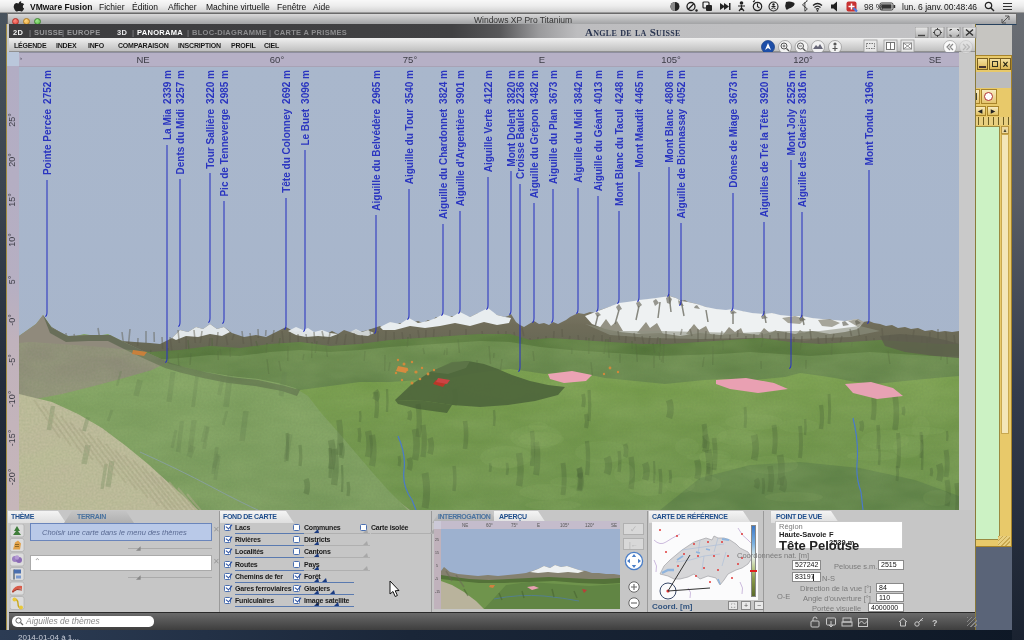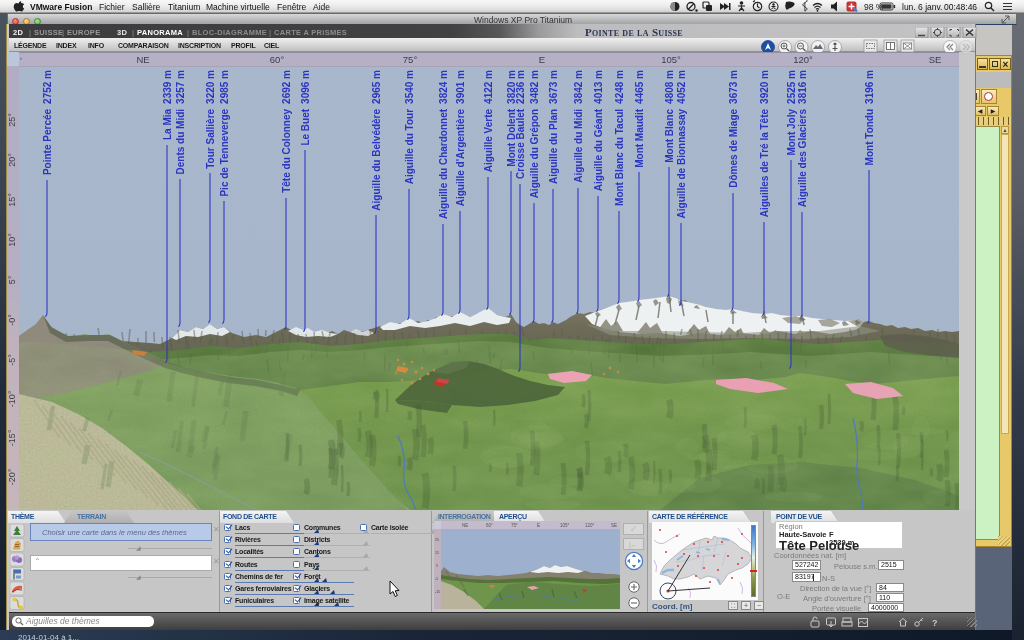--- a/index.html
+++ b/index.html
@@ -55,22 +55,22 @@
  <div style="position:absolute;left:36px;top:480px;width:12px;height:10px;background:repeating-linear-gradient(135deg,#c8a850 0 1px,#e8cf80 1px 3px)"></div>
 </div>
 <div style="position:absolute;left:975px;top:25px;width:37px;height:30px;background:#c6c5c1"></div>
 <div style="position:absolute;left:975px;top:547px;width:37px;height:83px;background:#5a6478"></div>
 <div id="menubar">
  <svg width="14" height="13" viewBox="0 0 14 13" style="position:absolute;left:12px;top:0">
       <path d="M9.2,1.2 q-1.4,0.1 -2.2,1.2 q-0.7,1 -0.5,2 q1.3,0.1 2.2,-1 q0.8,-1 0.5,-2.2 Z M10.8,6.7 q0,-1.6 1.4,-2.4 q-0.8,-1.2 -2.2,-1.3 q-1,-0.1 -1.9,0.5 q-0.5,0.3 -0.9,0.3 q-0.4,0 -1,-0.3 q-0.8,-0.5 -1.6,-0.4 q-1.6,0.1 -2.4,1.5 q-1.1,2 0.2,4.6 q0.7,1.3 1.6,2 q0.6,0.4 1.2,0.2 q0.5,-0.1 0.9,-0.3 q0.5,-0.2 1.1,-0.2 q0.5,0 1,0.2 q0.5,0.2 0.9,0.3 q0.7,0.1 1.2,-0.2 q0.9,-0.7 1.5,-1.9 l0.3,-0.7 q-1.3,-0.7 -1.3,-2.2 Z" fill="#222"></path>
     </svg>
  <b class="it" style="left:30px">VMware Fusion</b>
  <span class="it" style="left:99px">Fichier</span>
- <span class="it" style="left:132px">Sallière</span>
- <span class="it" style="left:168px">Titanium</span>
+ <span class="it" style="left:132px">Édition</span>
+ <span class="it" style="left:168px">Afficher</span>
  <span class="it" style="left:206px">Machine virtuelle</span>
  <span class="it" style="left:277px">Fenêtre</span>
  <span class="it" style="left:313px">Aide</span>
  <svg width="374" height="13" viewBox="0 0 374 13" style="position:absolute;left:650px;top:0">
       <g transform="translate(20,0)">
         <circle cx="5" cy="6.5" r="4.5" fill="#222"></circle>
         <path d="M5,2 a4.5,4.5 0 0,0 0,9 Z" fill="#888"></path>
       </g>
       <g transform="translate(36,0)">
         <circle cx="5" cy="6.5" r="4" fill="none" stroke="#222" stroke-width="1.3"></circle>
@@ -153,21 +153,21 @@
  <span class="tb" style="left:25px;color:#98989a">SUISSE</span>
     <span class="tb" style="left:53px;color:#77777a">|</span>
  <span class="tb" style="left:58px;color:#98989a">EUROPE</span>
  <span class="tb" style="left:108px;color:#e8e8ea">3D</span>
     <span class="tb" style="left:123px;color:#77777a">|</span>
  <span class="tb" style="left:128px;color:#ffffff">PANORAMA</span>
     <span class="tb" style="left:178px;color:#77777a">|</span>
  <span class="tb" style="left:183px;color:#8c8c8e">BLOC-DIAGRAMME</span>
     <span class="tb" style="left:260px;color:#77777a">|</span>
  <span class="tb" style="left:265px;color:#8c8c8e">CARTE A PRISMES</span>
- <span style="position:absolute;left:576px;top:2px;font-family:'Liberation Serif',serif;font-variant:small-caps;font-weight:bold;font-size:11px;color:#2a3550;letter-spacing:0.3px">Pointe de la Suisse</span>
+ <span style="position:absolute;left:576px;top:2px;font-family:'Liberation Serif',serif;font-variant:small-caps;font-weight:bold;font-size:11px;color:#2a3550;letter-spacing:0.3px">Angle de la Suisse</span>
 </div>
 <svg width="62" height="12" viewBox="0 0 62 12" style="position:absolute;left:915px;top:27px">
 <defs>
       <linearGradient id="xb" x1="0" y1="0" x2="0" y2="1">
         <stop offset="0" stop-color="#e8e8e8"></stop>
         <stop offset="1" stop-color="#b0b0b0"></stop>
       </linearGradient>
     </defs>
 <rect x="0" y="0" width="13" height="11" fill="url(#xb)" stroke="#888" stroke-width="0.7"></rect>
     <path d="M3,8.5 h7" stroke="#444" stroke-width="1.4"></path>
@@ -807,21 +807,21 @@
 <div style="position:absolute;left:728px;top:601px;width:10px;height:9px;border:1px solid #888;background:#e8e8e8;font-size:6px;color:#555;text-align:center;line-height:8px">⛶</div>
 <div style="position:absolute;left:741px;top:601px;width:10px;height:9px;border:1px solid #888;background:#e8e8e8;font-size:7px;color:#555;text-align:center;line-height:8px">+</div>
 <div style="position:absolute;left:754px;top:601px;width:10px;height:9px;border:1px solid #888;background:#e8e8e8;font-size:7px;color:#555;text-align:center;line-height:8px">−</div>
 <div class="ptab" style="left:771px;width:68px;padding-left:5px">POINT DE VUE</div>
 <div style="position:absolute;left:775px;top:521px;width:128px;height:28px;background:#fff;border:1px solid #c8c8c8"></div>
 <div class="plab" style="left:779px;top:522px">Région</div>
 <div style="position:absolute;left:779px;top:529.5px;font-size:7.5px;font-weight:bold;color:#222">Haute-Savoie</div>
 <div style="position:absolute;left:829px;top:529.5px;font-size:7.5px;font-weight:bold;color:#222">F</div>
 <div style="position:absolute;left:779px;top:537.5px;font-size:13px;font-weight:bold;color:#222">Tête Pelouse</div>
 <div style="position:absolute;left:829px;top:537.5px;font-size:7.5px;font-weight:bold;color:#222">2539 m</div>
-<div class="plab" style="left:774px;top:551px">Coordonnées nat. [m]</div>
+<div class="plab" style="left:737px;top:551px">Coordonnées nat. [m]</div>
 <div class="plab" style="left:777px;top:592px">O-E</div>
 <div class="inp" style="left:792px;top:560px;width:29px;height:10px">527242</div>
 <div class="plab" style="left:834px;top:562px">Pelouse s.m.</div>
 <div class="inp" style="left:878px;top:560px;width:26px;height:10px">2515</div>
 <div class="plab" style="left:822px;top:574px">N-S</div>
 <div class="inp" style="left:792px;top:572px;width:29px;height:10px">83197</div>
 <div style="position:absolute;left:813px;top:573.5px;width:1px;height:7px;background:#222"></div>
 <div class="plab" style="left:800px;top:584px">Direction de la vue [°]</div>
 <div class="inp" style="left:876px;top:583px;width:28px;height:9px">84</div>
 <div class="plab" style="left:803px;top:594px">Angle d'ouverture [°]</div>

